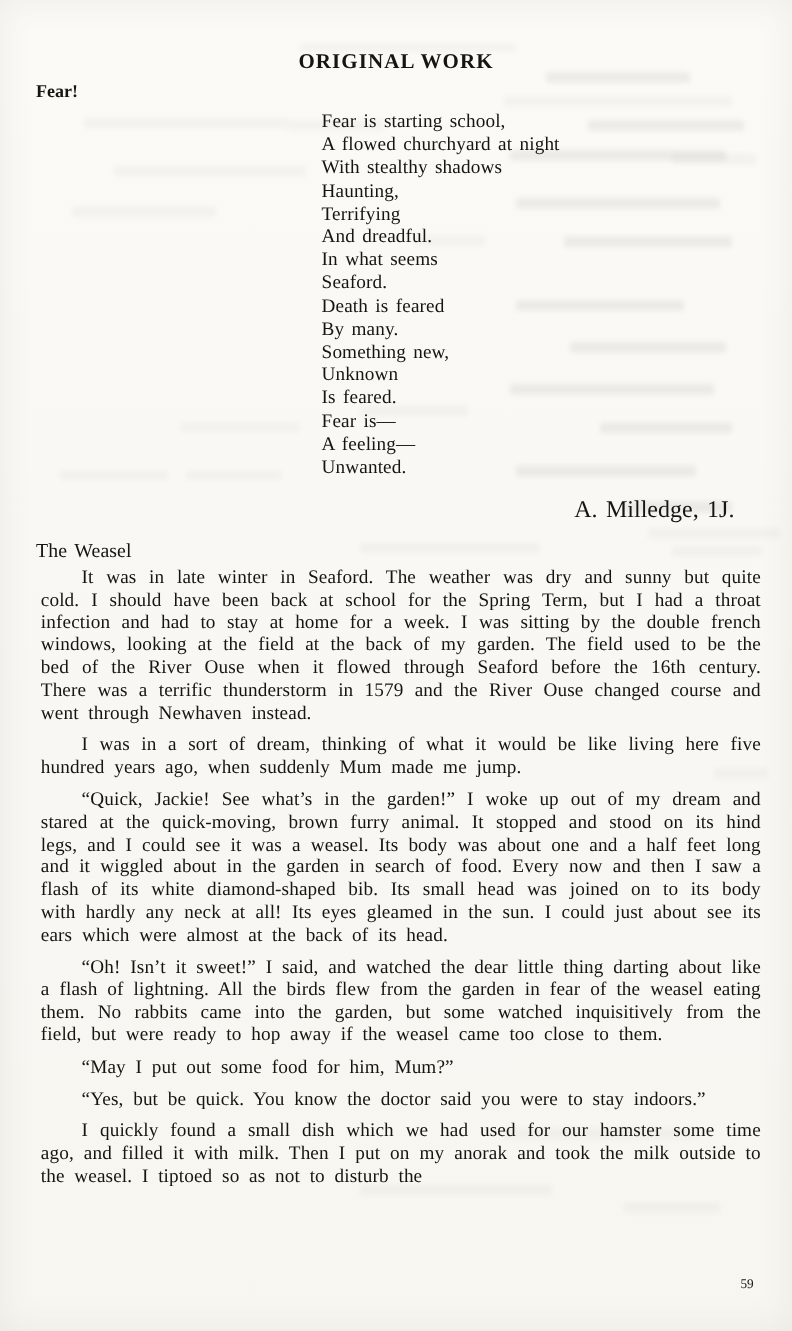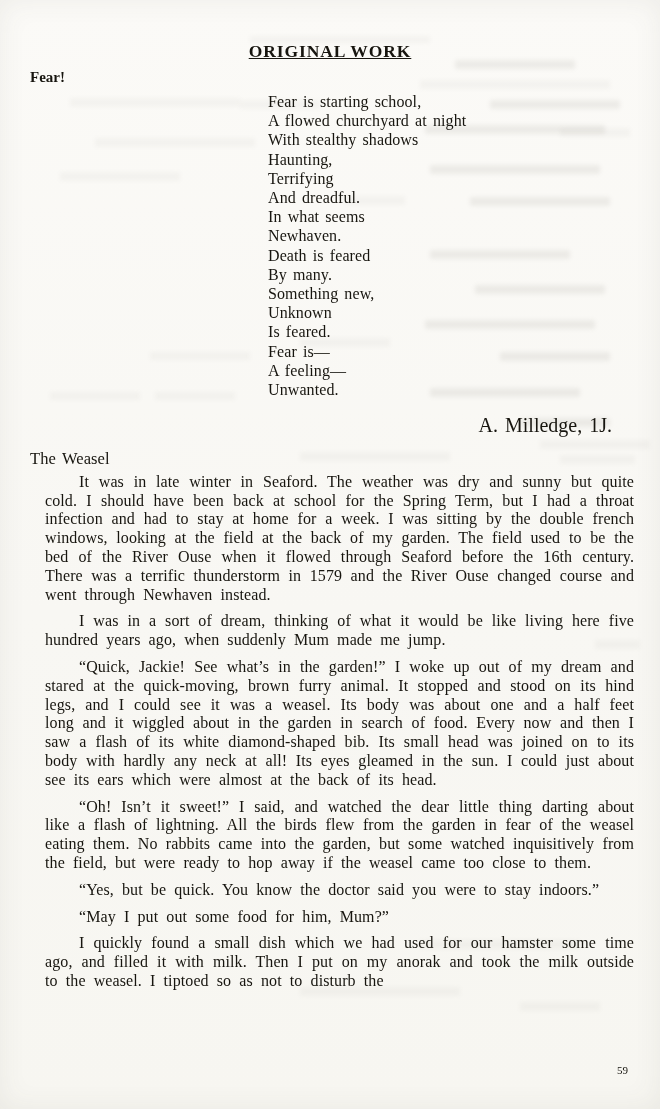--- a/index.html
+++ b/index.html
@@ -14,21 +14,20 @@
     font-family: "Liberation Serif", "DejaVu Serif", serif;
     color: #17150f;
   }
   .page-title {
     position: absolute;
     top: 41px; left: 0; width: 660px;
     text-align: center;
     font-weight: bold;
     font-size: 17.5px;
     letter-spacing: 0.9px;
-    text-decoration: underline;
   }
   .poem-heading {
     position: absolute;
     top: 69px; left: 30px;
     font-weight: bold;
     font-size: 15px;
   }
   .poem {
     position: absolute;
     top: 92px; left: 268px;
@@ -55,21 +54,21 @@
   }
   .story-heading {
     font-weight: normal;
     font-size: 16.5px;
     text-align: left;
     word-spacing: 2px;
     margin: 0 0 4px 0;
   }
   .para {
     text-indent: 34px;
-    margin: 0 0 8px 15px;
+    margin: 0 0 8px 4px;
   }
   .page-number {
     position: absolute;
     top: 1064px; right: 32px;
     font-size: 11px;
     font-family: Liberation Serif, serif;
   }
   
   .bleed {
     position: absolute;
@@ -124,41 +123,41 @@
   <div class="poem-heading">Fear!</div>
 
   <div class="poem">
       <div class="poem-line">Fear is starting school,</div>
       <div class="poem-line">A flowed churchyard at night</div>
       <div class="poem-line">With stealthy shadows</div>
       <div class="poem-line">Haunting,</div>
       <div class="poem-line">Terrifying</div>
       <div class="poem-line">And dreadful.</div>
       <div class="poem-line">In what seems</div>
-      <div class="poem-line">Newhaven.</div>
+      <div class="poem-line">Seaford.</div>
       <div class="poem-line">Death is feared</div>
       <div class="poem-line">By many.</div>
       <div class="poem-line">Something new,</div>
       <div class="poem-line">Unknown</div>
       <div class="poem-line">Is feared.</div>
       <div class="poem-line">Fear is—</div>
       <div class="poem-line">A feeling—</div>
       <div class="poem-line">Unwanted.</div>
     </div>
 
   <div class="attribution">A. Milledge, 1J.</div>
 
   <div class="story">
     <div class="story-heading">The Weasel</div>
     <div>
         <div class="para">It was in late winter in Seaford. The weather was dry and sunny but quite cold. I should have been back at school for the Spring Term, but I had a throat infection and had to stay at home for a week. I was sitting by the double french windows, looking at the field at the back of my garden. The field used to be the bed of the River Ouse when it flowed through Seaford before the 16th century. There was a terrific thunderstorm in 1579 and the River Ouse changed course and went through Newhaven instead.</div>
         <div class="para">I was in a sort of dream, thinking of what it would be like living here five hundred years ago, when suddenly Mum made me jump.</div>
         <div class="para">“Quick, Jackie! See what’s in the garden!” I woke up out of my dream and stared at the quick-moving, brown furry animal. It stopped and stood on its hind legs, and I could see it was a weasel. Its body was about one and a half feet long and it wiggled about in the garden in search of food. Every now and then I saw a flash of its white diamond-shaped bib. Its small head was joined on to its body with hardly any neck at all! Its eyes gleamed in the sun. I could just about see its ears which were almost at the back of its head.</div>
         <div class="para">“Oh! Isn’t it sweet!” I said, and watched the dear little thing darting about like a flash of lightning. All the birds flew from the garden in fear of the weasel eating them. No rabbits came into the garden, but some watched inquisitively from the field, but were ready to hop away if the weasel came too close to them.</div>
+        <div class="para">“May I put out some food for him, Mum?”</div>
         <div class="para">“Yes, but be quick. You know the doctor said you were to stay indoors.”</div>
-        <div class="para">“May I put out some food for him, Mum?”</div>
         <div class="para">I quickly found a small dish which we had used for our hamster some time ago, and filled it with milk. Then I put on my anorak and took the milk outside to the weasel. I tiptoed so as not to disturb the</div>
       </div>
   </div>
 
   <div class="page-number">59</div>
 
 </div>
 
 </body></html>

